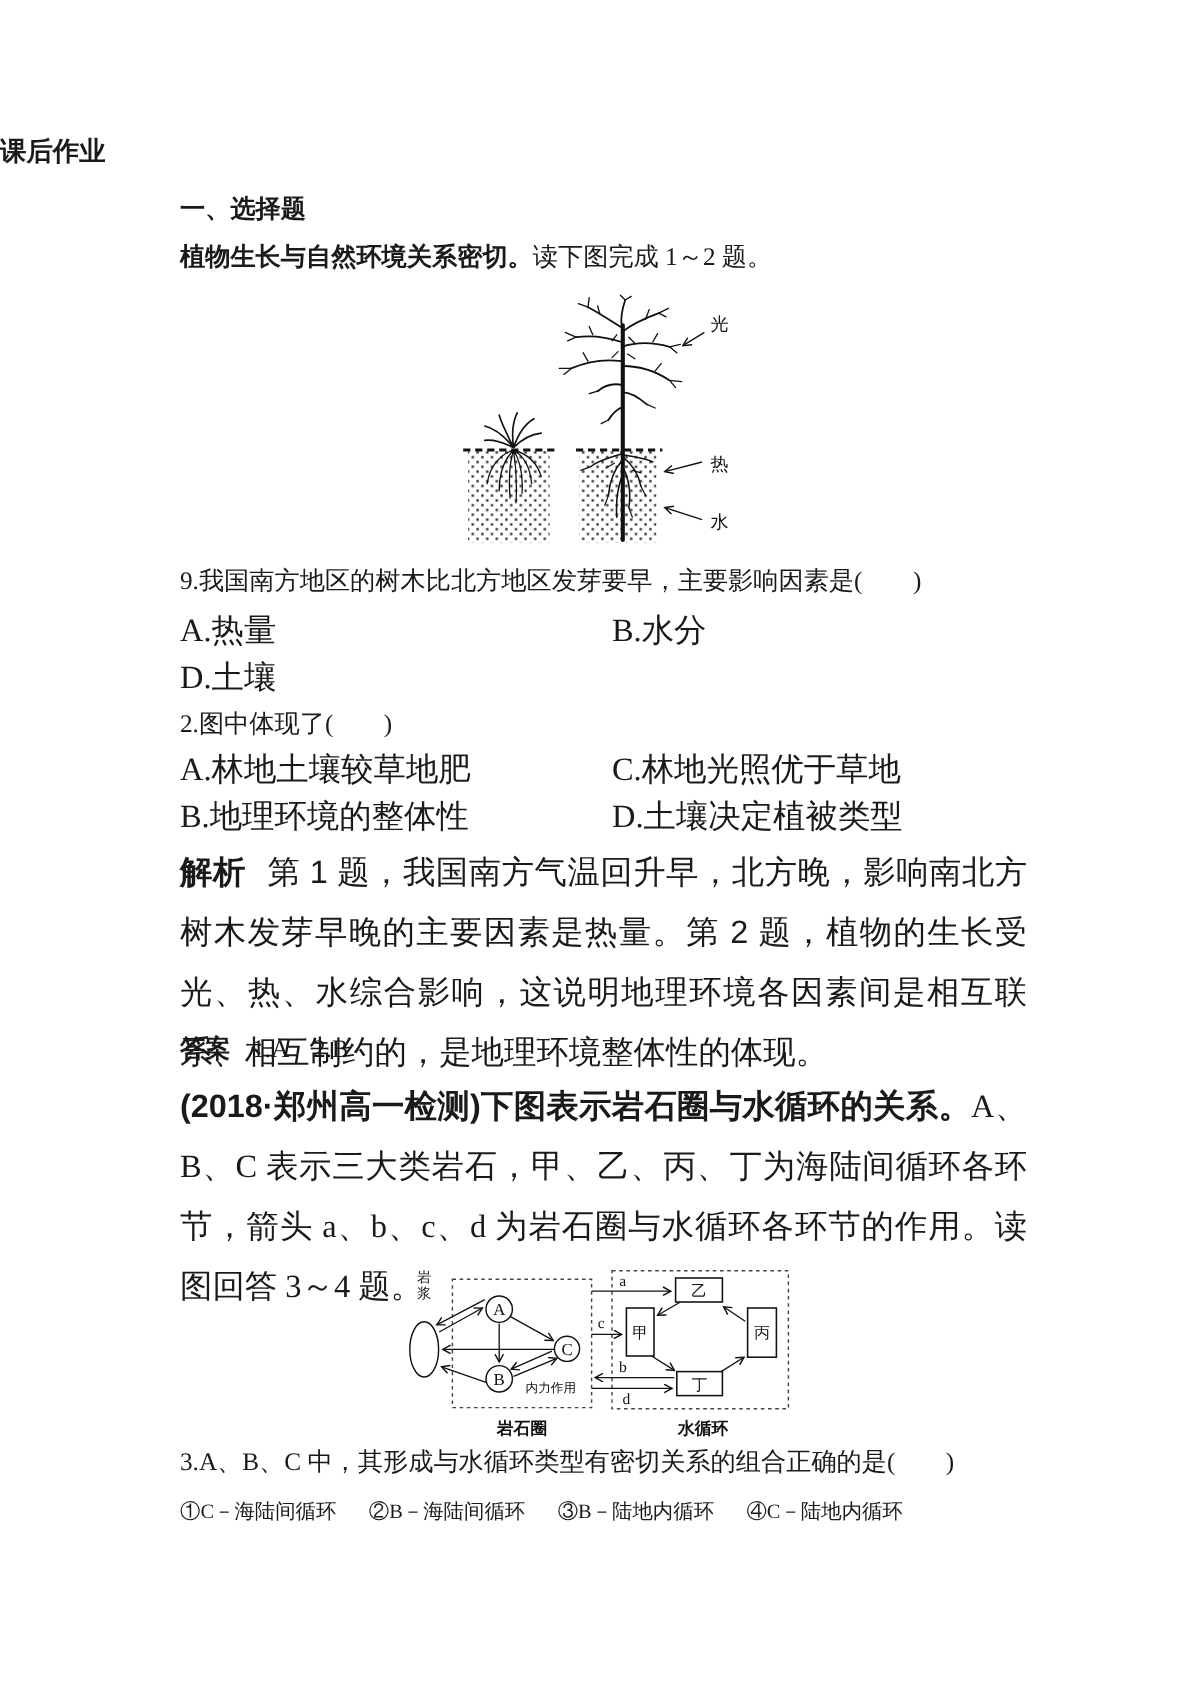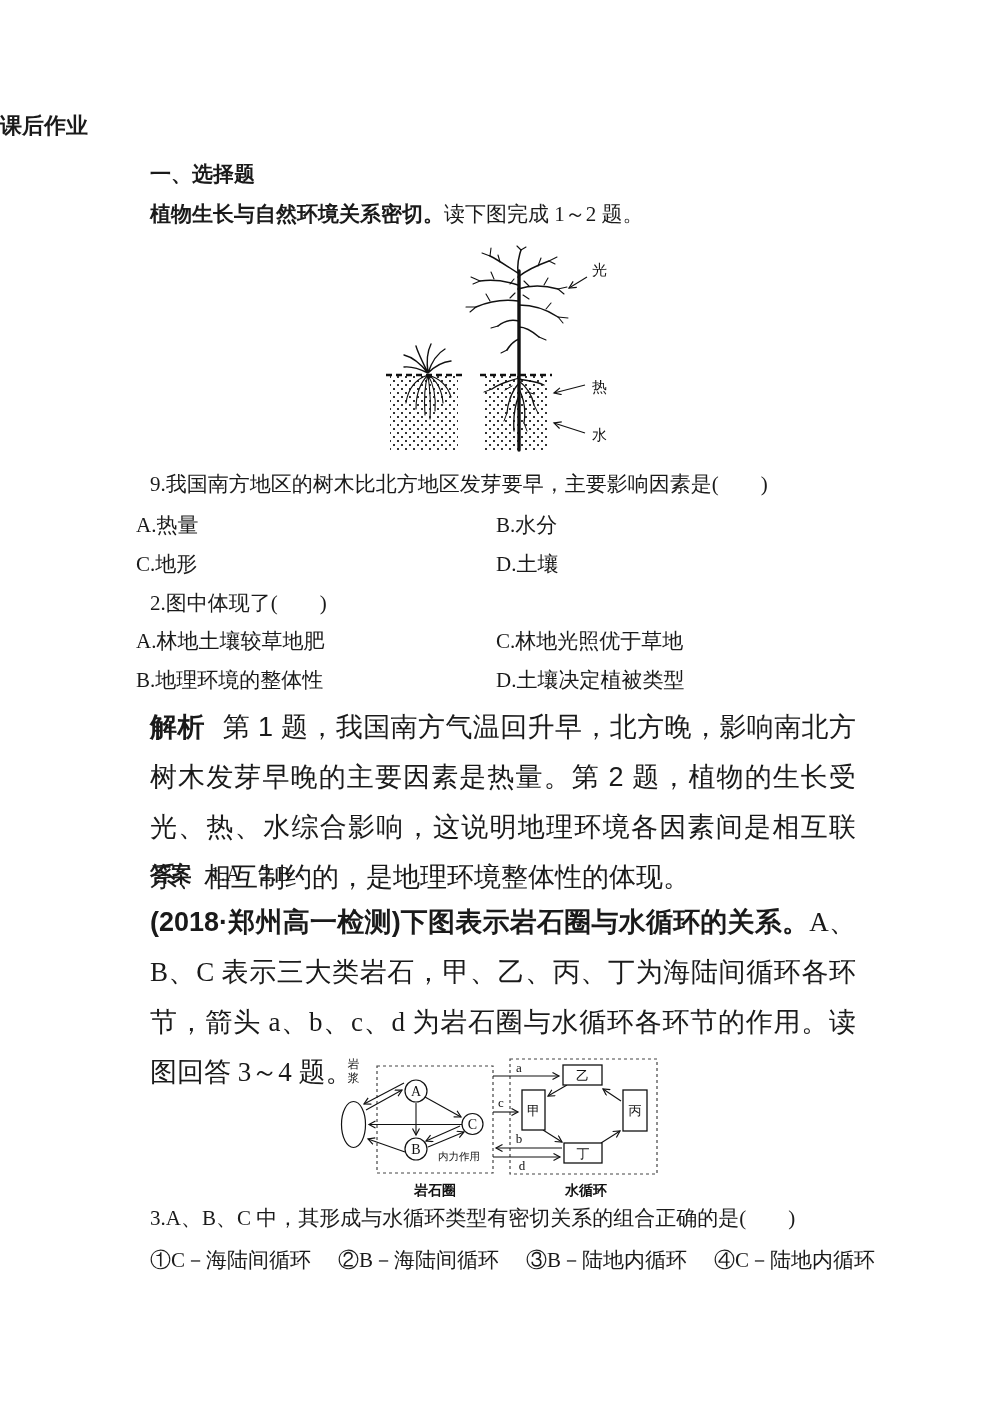--- a/index.html
+++ b/index.html
@@ -10,24 +10,24 @@
   }
   .abs{position:absolute;}
   .sans{font-family:"Liberation Sans", sans-serif;text-align:center;}
   .b{font-weight:bold;}
   .title{left:0;right:0;top:111px;font-size:22px;font-weight:bold;
          font-family:"Liberation Sans", sans-serif;}
   .section{left:150px;top:160px;font-size:21px;font-weight:bold;
            font-family:Liberation Serif, serif;}
   .stem{left:150px;width:706px;font-size:21px;line-height:26px;}
   .para{left:150px;width:706px;font-size:27px;line-height:50px;text-align:justify;}
-  .opts{left:136px;width:706px;display:grid;grid-template-columns:360px auto;
-        row-gap:13px;font-size:21px;line-height:26px;}
+  .opts{left:150px;width:706px;display:grid;grid-template-columns:360px auto;
+        row-gap:13px;font-size:27px;line-height:26px;}
   .label-gap{margin-right:18px;}
-  .choices{left:150px;width:760px;display:flex;gap:27px;font-size:21px;line-height:26px;white-space:nowrap;}
+  .choices{left:150px;width:760px;display:flex;gap:27px;font-size:17px;line-height:26px;white-space:nowrap;}
   .fig{position:absolute;}
   .magma-label{position:absolute;left:346px;top:1058px;width:15px;font-size:12px;
                line-height:14px;text-align:center;font-family:Liberation Mono, monospace;}
   svg text{font-family:"Liberation Serif", serif;fill:#111;}
   svg .figlabel{font-family:"Liberation Sans", sans-serif;font-weight:bold;}
 </style>
 </head>
 <body>
 
 <div class="abs title">课后作业</div>
@@ -73,21 +73,20 @@
   <line x1="217" y1="190" x2="186" y2="180" stroke="#111" stroke-width="1.1" marker-end="url(#ah1)"></line>
   <text x="224" y="32" font-size="15">光</text>
   <text x="224" y="149" font-size="15">热</text>
   <text x="224" y="197" font-size="15">水</text>
 </svg>
 
 <div class="abs stem" style="top:471px">9.我国南方地区的树木比北方地区发芽要早，主要影响因素是(　　)</div>
 <div class="abs opts" style="top:512px">
   <span>A.热量</span>
   <span>B.水分</span>
-  <span>C.地形</span>
   <span>D.土壤</span>
 </div>
 
 <div class="abs stem" style="top:590px">2.图中体现了(　　)</div>
 <div class="abs opts" style="top:628px">
   <span>A.林地土壤较草地肥</span>
   <span>C.林地光照优于草地</span>
   <span>B.地理环境的整体性</span>
   <span>D.土壤决定植被类型</span>
 </div>

